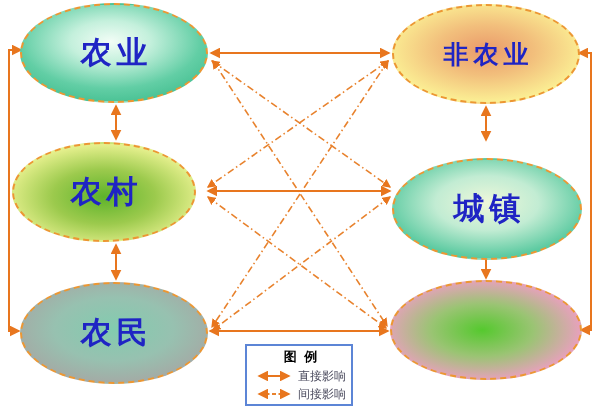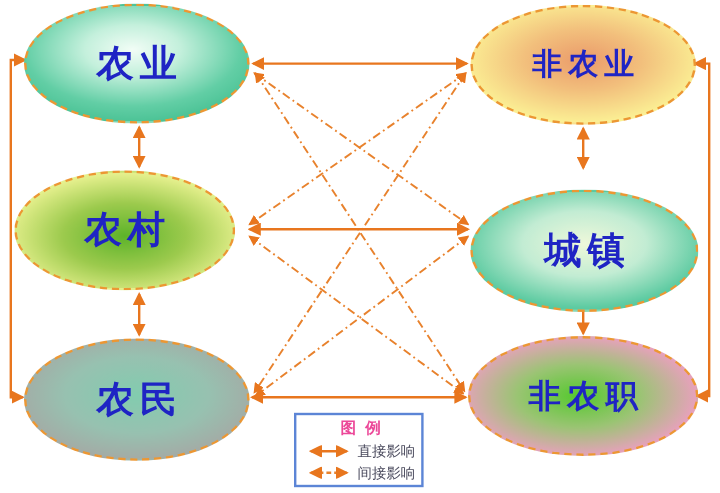--- a/index.html
+++ b/index.html
@@ -29,21 +29,21 @@
   .node-farmers{left:20px;top:282px;width:188px;height:102px;font-size:31px;
     background:radial-gradient(ellipse 72% 72% at 50% 46%, #82ccaf 0%, #97c1b0 45%, #a5a8a4 80%, #a9aba9 100%);}
   .node-non_farm_personnel{left:390px;top:280px;width:192px;height:100px;font-size:27px;
     background:radial-gradient(ellipse 68% 68% at 48% 50%, #55c92e 0%, #9ac473 40%, #e5a2ba 76%, #f29bc4 100%);}
 
   .legend{
     position:absolute;left:245px;top:344px;width:108px;height:62px;z-index:3;
     background:#ffffff;border:2px solid #5c85d6;box-sizing:border-box;
     padding:2px 0 0 5px;
   }
-  .legend-title{color:#ec4899;font-weight:bold;font-size:13px;text-align:center;
+  .legend-title{color:#000000;font-weight:bold;font-size:13px;text-align:center;
     letter-spacing:2px;margin:0 0 1px 0;}
   .legend-row{display:flex;align-items:center;height:18px;}
   .legend-row svg{flex:0 0 auto;}
   .legend-label{font-size:12px;color:#4b4b5e;margin-left:2px;white-space:nowrap;}
   .legend-line-direct{fill:none;stroke:#e8761e;stroke-width:2;}
   .legend-line-indirect{fill:none;stroke:#e8822d;stroke-width:2;stroke-dasharray:4 2.5;}
 </style>
 </head>
 <body>
 
@@ -86,21 +86,20 @@
 
   <div class="node node-town">
     <span class="lbl">城镇</span>
   </div>
 
   <div class="node node-farmers">
     <span class="lbl">农民</span>
   </div>
 
   <div class="node node-non_farm_personnel">
-    <span class="lbl">非农职</span>
   </div>
 
   <div class="legend">
     <div class="legend-title">图 例</div>
     <div class="legend-row">
       <svg width="44" height="10" viewBox="0 0 44 10">
         <line x1="7" y1="5" x2="37" y2="5" class="legend-line-direct" marker-start="url(#ah)" marker-end="url(#ah)"></line>
       </svg>
       <span class="legend-label">直接影响</span>
     </div>

